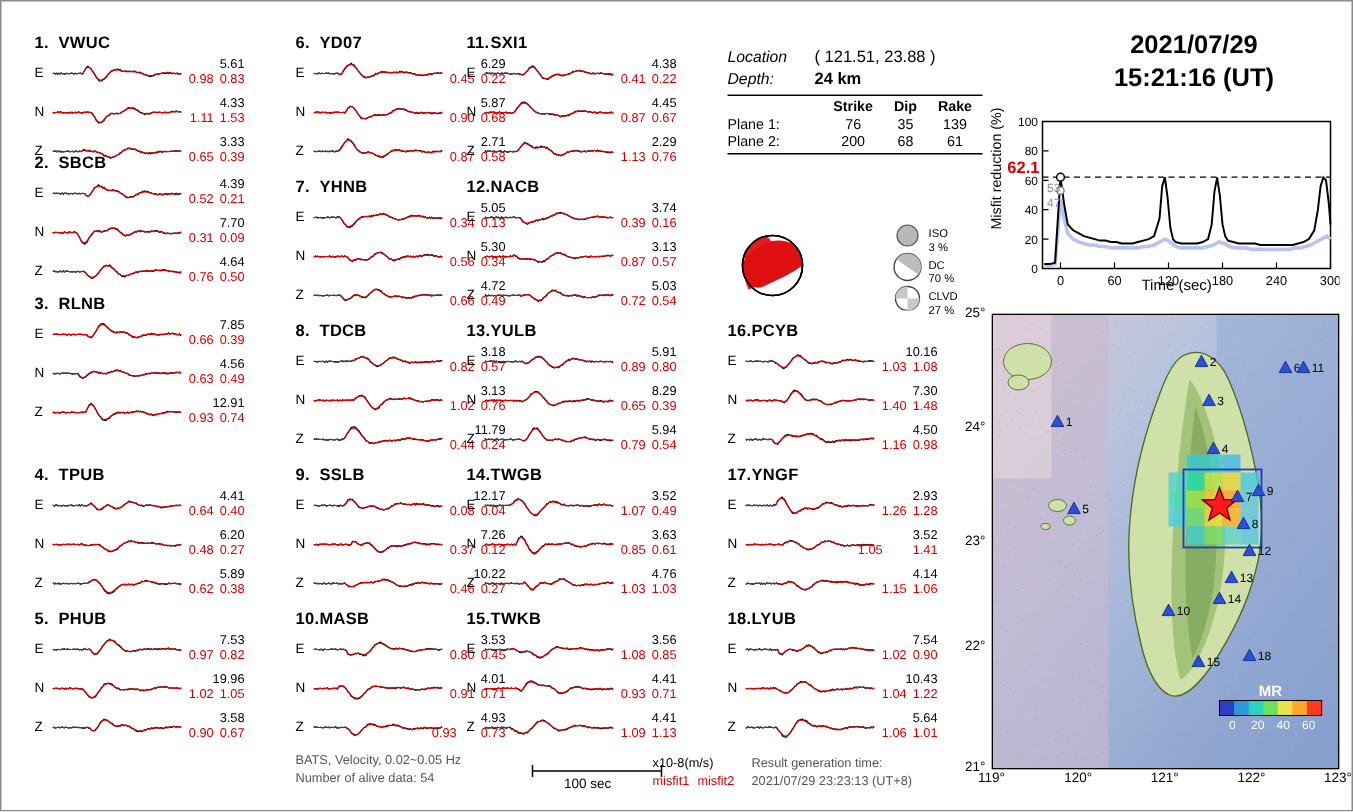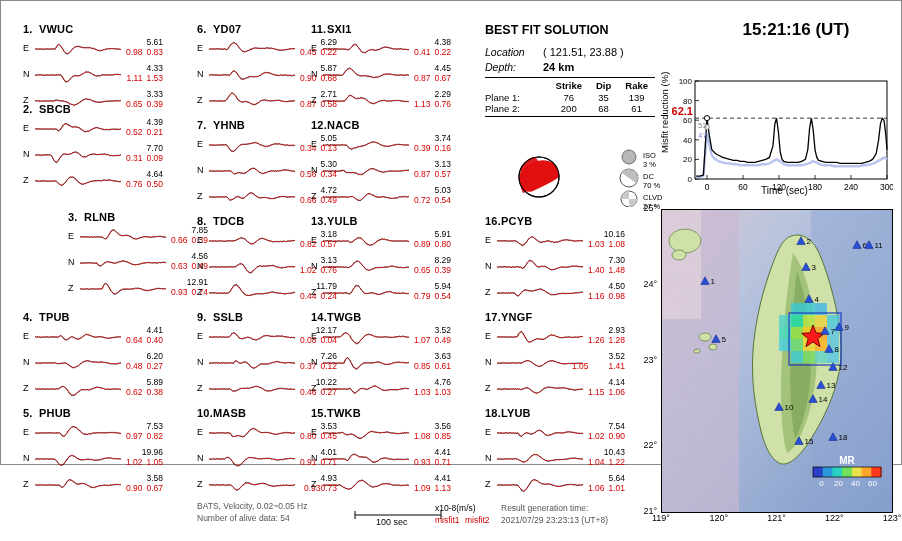--- a/index.html
+++ b/index.html
@@ -1,17 +1,17 @@
 <!DOCTYPE html>
 <html><head>
 <meta charset="utf-8">
 <style>
   html,body{margin:0;padding:0;}
   body{width:902px;height:541px;background:#ffffff;font-family:"Liberation Sans",sans-serif;position:relative;overflow:hidden;}
-  #frame{position:absolute;left:0;top:0;width:902px;height:465px;border:1px solid #8a8a8a;box-sizing:border-box;}
+  #frame{position:absolute;left:0;top:0;width:902px;height:541px;border:1px solid #8a8a8a;box-sizing:border-box;}
 
   
   .stn{position:absolute;width:140px;}
   .stn-hdr{font-size:11px;font-weight:bold;color:#000;letter-spacing:.2px;margin-bottom:1px;}
   .stn-hdr .num{display:inline-block;min-width:16px;}
   .trace-row{position:relative;height:26px;}
   .cmp{position:absolute;left:0;top:7px;font-size:9px;color:#000;}
   .wave{position:absolute;left:12px;top:0;width:86px;height:26px;}
   .vals{position:absolute;right:0;top:1px;text-align:right;line-height:10px;}
   .vmax{font-size:8.5px;color:#000;}
@@ -116,21 +116,21 @@
           <svg class="wave" width="86" height="26">
             <path d="M0.00,12.67 L0.72,12.68 L1.43,12.61 L2.15,13.25 L2.87,13.22 L3.58,13.16 L4.30,13.39 L5.02,12.52 L5.73,13.12 L6.45,13.40 L7.17,12.50 L7.88,13.45 L8.60,12.75 L9.32,12.53 L10.03,12.73 L10.75,12.86 L11.47,13.34 L12.18,13.33 L12.90,13.18 L13.62,13.41 L14.33,13.05 L15.05,13.41 L15.77,13.40 L16.48,13.03 L17.20,12.73 L17.92,13.43 L18.63,13.36 L19.35,12.93 L20.07,13.06 L20.78,12.72 L21.50,13.27 L22.22,13.75 L22.93,15.18 L23.65,15.70 L24.37,16.29 L25.08,16.66 L25.80,17.43 L26.52,17.30 L27.23,17.38 L27.95,16.40 L28.67,16.10 L29.38,15.60 L30.10,14.95 L30.82,13.88 L31.53,12.71 L32.25,11.64 L32.97,10.88 L33.68,9.92 L34.40,9.34 L35.12,9.36 L35.83,8.83 L36.55,9.20 L37.27,9.20 L37.98,8.69 L38.70,9.12 L39.42,10.41 L40.13,10.54 L40.85,11.16 L41.57,11.74 L42.28,12.79 L43.00,13.17 L43.72,14.55 L44.43,14.75 L45.15,14.91 L45.87,15.95 L46.58,16.38 L47.30,15.96 L48.02,16.65 L48.73,16.22 L49.45,15.51 L50.17,15.78 L50.88,15.48 L51.60,14.92 L52.32,14.66 L53.03,14.44 L53.75,14.47 L54.47,14.20 L55.18,13.38 L55.90,13.55 L56.62,13.29 L57.33,13.51 L58.05,12.85 L58.77,12.89 L59.48,13.03 L60.20,12.79 L60.92,12.86 L61.63,12.89 L62.35,12.25 L63.07,12.80 L63.78,12.33 L64.50,13.09 L65.22,12.58 L65.93,12.69 L66.65,12.87 L67.37,12.91 L68.08,12.10 L68.80,11.79 L69.52,12.19 L70.23,12.24 L70.95,12.27 L71.67,12.46 L72.38,12.51 L73.10,12.00 L73.82,11.69 L74.53,11.82 L75.25,11.82 L75.97,12.44 L76.68,12.44 L77.40,12.35 L78.12,13.17 L78.83,12.91 L79.55,12.90 L80.27,12.74 L80.98,13.10 L81.70,13.29 L82.42,13.17 L83.13,13.90 L83.85,13.54 L84.57,13.92 L85.28,13.95 L86.00,12.97 " fill="none" stroke="#000" stroke-width="0.8"></path>
             <path d="M0.00,13.00 L0.72,13.00 L1.43,13.00 L2.15,13.00 L2.87,13.00 L3.58,13.00 L4.30,13.00 L5.02,13.00 L5.73,13.00 L6.45,13.00 L7.17,13.00 L7.88,13.00 L8.60,13.00 L9.32,13.00 L10.03,13.00 L10.75,13.00 L11.47,13.00 L12.18,13.00 L12.90,13.00 L13.62,13.00 L14.33,13.00 L15.05,13.00 L15.77,13.00 L16.48,13.00 L17.20,13.00 L17.92,13.00 L18.63,13.00 L19.35,13.00 L20.07,13.00 L20.78,13.00 L21.50,13.47 L22.22,14.10 L22.93,14.79 L23.65,15.47 L24.37,16.06 L25.08,16.52 L25.80,16.81 L26.52,16.91 L27.23,16.79 L27.95,16.47 L28.67,15.96 L29.38,15.29 L30.10,14.51 L30.82,13.65 L31.53,12.76 L32.25,11.89 L32.97,11.08 L33.68,10.37 L34.40,9.80 L35.12,9.37 L35.83,9.12 L36.55,9.04 L37.27,9.13 L37.98,9.38 L38.70,9.78 L39.42,10.29 L40.13,10.90 L40.85,11.56 L41.57,12.25 L42.28,12.94 L43.00,13.60 L43.72,14.21 L44.43,14.74 L45.15,15.19 L45.87,15.53 L46.58,15.77 L47.30,15.90 L48.02,15.93 L48.73,15.87 L49.45,15.73 L50.17,15.53 L50.88,15.28 L51.60,15.00 L52.32,14.69 L53.03,14.39 L53.75,14.10 L54.47,13.83 L55.18,13.58 L55.90,13.37 L56.62,13.20 L57.33,13.06 L58.05,12.96 L58.77,12.88 L59.48,12.84 L60.20,12.81 L60.92,12.79 L61.63,12.78 L62.35,12.76 L63.07,12.75 L63.78,12.72 L64.50,12.69 L65.22,12.64 L65.93,12.59 L66.65,12.52 L67.37,12.45 L68.08,12.38 L68.80,12.31 L69.52,12.25 L70.23,12.19 L70.95,12.16 L71.67,12.14 L72.38,12.14 L73.10,12.16 L73.82,12.20 L74.53,12.27 L75.25,12.35 L75.97,12.45 L76.68,12.56 L77.40,12.68 L78.12,12.80 L78.83,12.92 L79.55,13.04 L80.27,13.15 L80.98,13.24 L81.70,13.32 L82.42,13.39 L83.13,13.43 L83.85,13.45 L84.57,13.45 L85.28,13.44 L86.00,13.41 " fill="none" stroke="#e00000" stroke-width="0.8"></path>
           </svg>
           <div class="vals">
             <div class="vmax">4.64</div>
             <div class="vmis"><span>0.76</span><span class="m2" style="margin-left: 4px;">0.50</span></div>
           </div>
         </div>
       </div>
-      <div class="stn" style="left: 22px; top: 210px; margin-left: 45px;">
+      <div class="stn" style="left: 22px; top: 196px;">
         <div class="stn-hdr"><span class="num">3.</span><span>RLNB</span></div>
         <div class="trace-row">
           <div class="cmp">E</div>
           <svg class="wave" width="86" height="26">
             <path d="M0.00,12.62 L0.72,12.95 L1.43,12.54 L2.15,12.83 L2.87,12.58 L3.58,12.71 L4.30,12.84 L5.02,13.27 L5.73,12.86 L6.45,12.90 L7.17,12.64 L7.88,12.97 L8.60,12.70 L9.32,13.40 L10.03,13.31 L10.75,12.65 L11.47,13.07 L12.18,13.39 L12.90,13.29 L13.62,12.89 L14.33,12.59 L15.05,13.37 L15.77,13.02 L16.48,12.89 L17.20,12.81 L17.92,12.66 L18.63,12.79 L19.35,12.81 L20.07,13.30 L20.78,13.27 L21.50,13.04 L22.22,13.18 L22.93,13.62 L23.65,14.33 L24.37,14.53 L25.08,14.64 L25.80,15.13 L26.52,14.55 L27.23,13.38 L27.95,12.20 L28.67,11.57 L29.38,10.04 L30.10,8.82 L30.82,7.27 L31.53,6.94 L32.25,5.92 L32.97,5.94 L33.68,5.79 L34.40,5.93 L35.12,6.75 L35.83,7.59 L36.55,7.99 L37.27,8.83 L37.98,9.48 L38.70,10.31 L39.42,10.39 L40.13,10.93 L40.85,11.11 L41.57,11.54 L42.28,11.94 L43.00,11.17 L43.72,11.71 L44.43,11.60 L45.15,11.37 L45.87,11.11 L46.58,11.64 L47.30,11.36 L48.02,11.33 L48.73,12.05 L49.45,11.93 L50.17,12.01 L50.88,13.23 L51.60,13.10 L52.32,13.73 L53.03,14.65 L53.75,14.85 L54.47,14.37 L55.18,15.00 L55.90,15.15 L56.62,15.27 L57.33,14.54 L58.05,14.72 L58.77,14.09 L59.48,14.22 L60.20,13.31 L60.92,13.32 L61.63,13.64 L62.35,13.27 L63.07,13.24 L63.78,12.68 L64.50,12.71 L65.22,13.06 L65.93,12.27 L66.65,12.86 L67.37,12.51 L68.08,13.03 L68.80,12.78 L69.52,13.34 L70.23,13.12 L70.95,13.47 L71.67,13.22 L72.38,12.73 L73.10,12.87 L73.82,13.20 L74.53,12.97 L75.25,12.99 L75.97,12.38 L76.68,12.74 L77.40,11.94 L78.12,12.84 L78.83,12.54 L79.55,12.18 L80.27,12.05 L80.98,12.48 L81.70,12.52 L82.42,12.88 L83.13,13.21 L83.85,13.25 L84.57,12.60 L85.28,13.53 L86.00,12.99 " fill="none" stroke="#000" stroke-width="0.8"></path>
             <path d="M0.00,13.00 L0.72,13.00 L1.43,13.00 L2.15,13.00 L2.87,13.00 L3.58,13.00 L4.30,13.00 L5.02,13.00 L5.73,13.00 L6.45,13.00 L7.17,13.00 L7.88,13.00 L8.60,13.00 L9.32,13.00 L10.03,13.00 L10.75,13.00 L11.47,13.00 L12.18,13.00 L12.90,13.00 L13.62,13.00 L14.33,13.00 L15.05,13.00 L15.77,13.00 L16.48,13.00 L17.20,13.00 L17.92,13.00 L18.63,13.00 L19.35,13.00 L20.07,13.00 L20.78,13.00 L21.50,13.00 L22.22,13.00 L22.93,13.12 L23.65,13.94 L24.37,14.51 L25.08,14.74 L25.80,14.63 L26.52,14.17 L27.23,13.41 L27.95,12.41 L28.67,11.28 L29.38,10.10 L30.10,8.97 L30.82,7.97 L31.53,7.18 L32.25,6.64 L32.97,6.36 L33.68,6.36 L34.40,6.60 L35.12,7.04 L35.83,7.63 L36.55,8.32 L37.27,9.05 L37.98,9.75 L38.70,10.38 L39.42,10.91 L40.13,11.32 L40.85,11.59 L41.57,11.73 L42.28,11.76 L43.00,11.71 L43.72,11.60 L44.43,11.47 L45.15,11.35 L45.87,11.28 L46.58,11.27 L47.30,11.35 L48.02,11.51 L48.73,11.76 L49.45,12.08 L50.17,12.47 L50.88,12.89 L51.60,13.31 L52.32,13.73 L53.03,14.10 L53.75,14.41 L54.47,14.64 L55.18,14.78 L55.90,14.84 L56.62,14.80 L57.33,14.69 L58.05,14.50 L58.77,14.27 L59.48,14.01 L60.20,13.74 L60.92,13.48 L61.63,13.24 L62.35,13.04 L63.07,12.89 L63.78,12.78 L64.50,12.73 L65.22,12.72 L65.93,12.74 L66.65,12.79 L67.37,12.86 L68.08,12.94 L68.80,13.01 L69.52,13.06 L70.23,13.09 L70.95,13.10 L71.67,13.07 L72.38,13.03 L73.10,12.96 L73.82,12.87 L74.53,12.78 L75.25,12.69 L75.97,12.60 L76.68,12.53 L77.40,12.48 L78.12,12.46 L78.83,12.46 L79.55,12.48 L80.27,12.53 L80.98,12.61 L81.70,12.70 L82.42,12.79 L83.13,12.90 L83.85,13.00 L84.57,13.09 L85.28,13.17 L86.00,13.23 " fill="none" stroke="#e00000" stroke-width="0.8"></path>
           </svg>
           <div class="vals">
             <div class="vmax">7.85</div>
             <div class="vmis"><span>0.66</span><span class="m2" style="margin-left: 4px;">0.39</span></div>
@@ -400,21 +400,21 @@
           </div>
         </div>
         <div class="trace-row">
           <div class="cmp">Z</div>
           <svg class="wave" width="86" height="26">
             <path d="M0.00,13.01 L0.72,12.56 L1.43,12.59 L2.15,12.93 L2.87,12.73 L3.58,13.01 L4.30,12.98 L5.02,12.92 L5.73,13.12 L6.45,13.35 L7.17,12.70 L7.88,12.72 L8.60,12.67 L9.32,12.99 L10.03,12.66 L10.75,13.33 L11.47,12.86 L12.18,12.75 L12.90,12.99 L13.62,13.07 L14.33,12.59 L15.05,12.60 L15.77,13.49 L16.48,13.32 L17.20,13.29 L17.92,13.18 L18.63,12.79 L19.35,13.05 L20.07,12.86 L20.78,12.71 L21.50,12.94 L22.22,13.55 L22.93,13.92 L23.65,14.44 L24.37,15.14 L25.08,16.46 L25.80,17.23 L26.52,17.39 L27.23,18.26 L27.95,17.92 L28.67,17.87 L29.38,17.70 L30.10,16.96 L30.82,16.53 L31.53,15.32 L32.25,14.53 L32.97,13.77 L33.68,12.98 L34.40,12.87 L35.12,12.47 L35.83,11.10 L36.55,10.76 L37.27,10.80 L37.98,10.48 L38.70,10.73 L39.42,10.78 L40.13,10.91 L40.85,11.12 L41.57,11.45 L42.28,12.03 L43.00,12.41 L43.72,12.23 L44.43,12.50 L45.15,12.67 L45.87,13.13 L46.58,12.19 L47.30,12.16 L48.02,12.55 L48.73,11.74 L49.45,12.15 L50.17,11.46 L50.88,11.58 L51.60,11.65 L52.32,11.67 L53.03,10.78 L53.75,11.24 L54.47,11.73 L55.18,11.87 L55.90,11.29 L56.62,12.04 L57.33,11.82 L58.05,12.45 L58.77,12.65 L59.48,13.56 L60.20,13.15 L60.92,13.18 L61.63,13.69 L62.35,13.62 L63.07,13.76 L63.78,14.43 L64.50,13.86 L65.22,14.19 L65.93,14.61 L66.65,13.72 L67.37,13.75 L68.08,13.61 L68.80,13.46 L69.52,13.27 L70.23,14.06 L70.95,13.61 L71.67,13.13 L72.38,13.75 L73.10,13.71 L73.82,12.96 L74.53,12.87 L75.25,13.53 L75.97,13.59 L76.68,13.33 L77.40,13.17 L78.12,13.29 L78.83,13.14 L79.55,13.50 L80.27,13.80 L80.98,13.31 L81.70,13.37 L82.42,13.61 L83.13,13.61 L83.85,13.44 L84.57,13.41 L85.28,12.48 L86.00,12.98 " fill="none" stroke="#000" stroke-width="0.8"></path>
             <path d="M0.00,13.00 L0.72,13.00 L1.43,13.00 L2.15,13.00 L2.87,13.00 L3.58,13.00 L4.30,13.00 L5.02,13.00 L5.73,13.00 L6.45,13.00 L7.17,13.00 L7.88,13.00 L8.60,13.00 L9.32,13.00 L10.03,13.00 L10.75,13.00 L11.47,13.00 L12.18,13.00 L12.90,13.00 L13.62,13.00 L14.33,13.00 L15.05,13.00 L15.77,13.00 L16.48,13.00 L17.20,13.00 L17.92,13.00 L18.63,13.00 L19.35,13.00 L20.07,13.00 L20.78,12.98 L21.50,12.93 L22.22,13.23 L22.93,13.79 L23.65,14.51 L24.37,15.30 L25.08,16.08 L25.80,16.76 L26.52,17.29 L27.23,17.63 L27.95,17.76 L28.67,17.66 L29.38,17.37 L30.10,16.89 L30.82,16.28 L31.53,15.57 L32.25,14.80 L32.97,14.03 L33.68,13.29 L34.40,12.62 L35.12,12.05 L35.83,11.60 L36.55,11.28 L37.27,11.08 L37.98,11.01 L38.70,11.05 L39.42,11.17 L40.13,11.37 L40.85,11.60 L41.57,11.86 L42.28,12.11 L43.00,12.33 L43.72,12.51 L44.43,12.64 L45.15,12.70 L45.87,12.70 L46.58,12.64 L47.30,12.53 L48.02,12.38 L48.73,12.20 L49.45,12.01 L50.17,11.82 L50.88,11.65 L51.60,11.51 L52.32,11.42 L53.03,11.38 L53.75,11.39 L54.47,11.46 L55.18,11.59 L55.90,11.77 L56.62,11.99 L57.33,12.25 L58.05,12.52 L58.77,12.81 L59.48,13.09 L60.20,13.36 L60.92,13.60 L61.63,13.81 L62.35,13.98 L63.07,14.11 L63.78,14.19 L64.50,14.23 L65.22,14.23 L65.93,14.20 L66.65,14.13 L67.37,14.04 L68.08,13.93 L68.80,13.82 L69.52,13.70 L70.23,13.60 L70.95,13.50 L71.67,13.41 L72.38,13.35 L73.10,13.30 L73.82,13.27 L74.53,13.26 L75.25,13.25 L75.97,13.26 L76.68,13.28 L77.40,13.30 L78.12,13.31 L78.83,13.33 L79.55,13.33 L80.27,13.32 L80.98,13.30 L81.70,13.26 L82.42,13.22 L83.13,13.16 L83.85,13.09 L84.57,13.02 L85.28,12.95 L86.00,12.87 " fill="none" stroke="#e00000" stroke-width="0.8"></path>
           </svg>
           <div class="vals">
             <div class="vmax">4.93</div>
-            <div class="vmis"><span>0.93</span><span class="m2" style="margin-left: 0;">0.73</span></div>
+            <div class="vmis"><span>0.93</span><span class="m2" style="margin-left: 16px;">0.73</span></div>
           </div>
         </div>
       </div>
       <div class="stn" style="left: 310px; top: 22px;">
         <div class="stn-hdr"><span class="num">11.</span><span>SXI1</span></div>
         <div class="trace-row">
           <div class="cmp">E</div>
           <svg class="wave" width="86" height="26">
             <path d="M0.00,12.96 L0.72,12.83 L1.43,12.52 L2.15,12.51 L2.87,13.09 L3.58,12.56 L4.30,13.43 L5.02,12.67 L5.73,12.86 L6.45,12.84 L7.17,12.83 L7.88,13.23 L8.60,12.62 L9.32,12.86 L10.03,13.24 L10.75,13.11 L11.47,12.59 L12.18,12.81 L12.90,13.09 L13.62,12.55 L14.33,13.13 L15.05,12.56 L15.77,13.11 L16.48,13.18 L17.20,13.38 L17.92,13.41 L18.63,13.22 L19.35,12.93 L20.07,13.09 L20.78,13.29 L21.50,13.28 L22.22,12.92 L22.93,13.45 L23.65,13.61 L24.37,13.38 L25.08,13.93 L25.80,13.95 L26.52,13.24 L27.23,12.54 L27.95,11.77 L28.67,11.29 L29.38,10.09 L30.10,8.90 L30.82,9.23 L31.53,8.21 L32.25,7.92 L32.97,8.46 L33.68,9.06 L34.40,10.29 L35.12,11.32 L35.83,11.94 L36.55,13.24 L37.27,13.67 L37.98,15.02 L38.70,16.13 L39.42,16.38 L40.13,16.25 L40.85,16.32 L41.57,16.76 L42.28,16.91 L43.00,16.32 L43.72,15.46 L44.43,15.55 L45.15,14.42 L45.87,14.64 L46.58,13.81 L47.30,13.90 L48.02,13.45 L48.73,13.63 L49.45,13.37 L50.17,14.15 L50.88,14.36 L51.60,14.34 L52.32,14.65 L53.03,14.22 L53.75,14.14 L54.47,13.68 L55.18,13.50 L55.90,13.16 L56.62,13.56 L57.33,12.73 L58.05,12.60 L58.77,11.61 L59.48,12.09 L60.20,11.68 L60.92,11.42 L61.63,11.09 L62.35,11.24 L63.07,10.82 L63.78,11.49 L64.50,11.32 L65.22,11.67 L65.93,11.37 L66.65,12.07 L67.37,11.90 L68.08,12.27 L68.80,12.33 L69.52,12.46 L70.23,13.12 L70.95,13.12 L71.67,13.33 L72.38,12.56 L73.10,13.30 L73.82,13.34 L74.53,13.06 L75.25,12.91 L75.97,12.92 L76.68,13.20 L77.40,12.54 L78.12,12.93 L78.83,12.95 L79.55,13.13 L80.27,13.62 L80.98,13.35 L81.70,13.36 L82.42,13.16 L83.13,13.80 L83.85,13.04 L84.57,13.97 L85.28,13.90 L86.00,13.78 " fill="none" stroke="#000" stroke-width="0.8"></path>
             <path d="M0.00,13.00 L0.72,13.00 L1.43,13.00 L2.15,13.00 L2.87,13.00 L3.58,13.00 L4.30,13.00 L5.02,13.00 L5.73,13.00 L6.45,13.00 L7.17,13.00 L7.88,13.00 L8.60,13.00 L9.32,13.00 L10.03,13.00 L10.75,13.00 L11.47,13.00 L12.18,13.00 L12.90,13.00 L13.62,13.00 L14.33,13.00 L15.05,13.00 L15.77,13.00 L16.48,13.00 L17.20,13.00 L17.92,13.00 L18.63,13.00 L19.35,13.00 L20.07,13.00 L20.78,13.00 L21.50,13.00 L22.22,13.00 L22.93,13.13 L23.65,13.49 L24.37,13.75 L25.08,13.82 L25.80,13.66 L26.52,13.26 L27.23,12.65 L27.95,11.90 L28.67,11.07 L29.38,10.26 L30.10,9.55 L30.82,9.03 L31.53,8.74 L32.25,8.71 L32.97,8.96 L33.68,9.47 L34.40,10.19 L35.12,11.08 L35.83,12.06 L36.55,13.06 L37.27,14.01 L37.98,14.87 L38.70,15.57 L39.42,16.09 L40.13,16.40 L40.85,16.53 L41.57,16.47 L42.28,16.26 L43.00,15.94 L43.72,15.54 L44.43,15.13 L45.15,14.72 L45.87,14.36 L46.58,14.07 L47.30,13.87 L48.02,13.75 L48.73,13.72 L49.45,13.75 L50.17,13.83 L50.88,13.92 L51.60,14.02 L52.32,14.08 L53.03,14.10 L53.75,14.05 L54.47,13.93 L55.18,13.74 L55.90,13.48 L56.62,13.17 L57.33,12.83 L58.05,12.47 L58.77,12.12 L59.48,11.79 L60.20,11.52 L60.92,11.31 L61.63,11.17 L62.35,11.10 L63.07,11.11 L63.78,11.19 L64.50,11.33 L65.22,11.51 L65.93,11.72 L66.65,11.95 L67.37,12.17 L68.08,12.37 L68.80,12.55 L69.52,12.69 L70.23,12.80 L70.95,12.87 L71.67,12.91 L72.38,12.92 L73.10,12.91 L73.82,12.89 L74.53,12.87 L75.25,12.85 L75.97,12.85 L76.68,12.86 L77.40,12.90 L78.12,12.95 L78.83,13.02 L79.55,13.09 L80.27,13.18 L80.98,13.26 L81.70,13.34 L82.42,13.40 L83.13,13.45 L83.85,13.47 L84.57,13.48 L85.28,13.46 L86.00,13.42 " fill="none" stroke="#e00000" stroke-width="0.8"></path>
@@ -695,21 +695,20 @@
           </svg>
           <div class="vals">
             <div class="vmax">5.64</div>
             <div class="vmis"><span>1.06</span><span class="m2" style="margin-left: 4px;">1.01</span></div>
           </div>
         </div>
       </div>
     </div>
 
   <div class="bfs" style="left:484px;top:22px;width:170px;">
-    <div class="bfs-title">BEST FIT SOLUTION</div>
     <div style="margin-top:9px;display:flex;align-items:baseline;">
       <span class="lbl" style="width:58px;">Location</span>
       <span class="val">( 121.51, 23.88 )</span>
     </div>
     <div style="margin-top:3px;display:flex;align-items:baseline;">
       <span class="lbl" style="width:58px;">Depth:</span>
       <span class="val" style="font-weight:bold;">24  km</span>
     </div>
 
     <div class="hr" style="width:170px;margin-top:4px;"></div>
@@ -733,21 +732,21 @@
             <td class="lab">Plane 2:</td>
             <td>200</td>
             <td>68</td>
             <td>61</td>
           </tr>
         </tbody>
     </table>
     <div class="hr" style="width:170px;margin-top:2px;"></div>
   </div>
 
-  <div style="position:absolute;left:508px;top:148px;width:180px;height:58px;">
+  <div style="position:absolute;left:484px;top:148px;width:180px;height:58px;">
     <svg width="180" height="58">
 
       <g transform="translate(30,28)">
         <circle r="20" fill="#ffffff" stroke="#000" stroke-width="1.1"></circle>
         <path d="M -20,-2 C -10,-16 4,-20 14,-14 C 18,-11 20,-6 20,0 C 12,6 2,10 -6,14 C -13,17 -18,12 -20,-2 Z" fill="#e01010"></path>
         <path d="M -4,-20 C 2,-14 3,-6 0,2 C -3,9 -9,14 -16,16 C -19,10 -20,2 -18,-8 C -14,-16 -9,-20 -4,-20 Z" fill="#e01010" opacity="0.95"></path>
         <circle r="20" fill="none" stroke="#000" stroke-width="1.1"></circle>
       </g>
 
       <g transform="translate(120,8)">
@@ -771,20 +770,21 @@
       <div>DC</div>
       <div>70 %</div>
     </div>
     <div style="position:absolute;left:134px;top:44px;font-size:7.5px;color:#000;line-height:9px;">
       <div>CLVD</div>
       <div>27 %</div>
     </div>
   </div>
 
   <div class="datebox" style="left:700px;top:18px;width:190px;">
+    <div>2021/07/29</div>
     <div>15:21:16  (UT)</div>
   </div>
 
   <div id="misfit" style="left:660px;top:72px;width:232px;height:128px;">
     <svg width="232" height="128" id="misfit-svg">
         <rect x="34" y="8" width="192" height="98" fill="#fff" stroke="#000" stroke-width="1"></rect>
         <line x1="34" y1="106" x2="38" y2="106" stroke="#000" stroke-width="0.8"></line>
         <text x="31" y="109" text-anchor="end" font-size="8" font-family="&quot;Liberation Sans&quot;, sans-serif" fill="#000">0</text>
         <line x1="34" y1="86.4" x2="38" y2="86.4" stroke="#000" stroke-width="0.8"></line>
         <text x="31" y="89.4" text-anchor="end" font-size="8" font-family="&quot;Liberation Sans&quot;, sans-serif" fill="#000">20</text>
@@ -965,21 +965,21 @@
         <div style="position: absolute; font-size: 9px; color: rgb(0, 0, 0); left: 105.5px; top: 0px; width: 20px; text-align: center;">121°</div>
         <div style="position: absolute; font-size: 9px; color: rgb(0, 0, 0); left: 163.25px; top: 0px; width: 20px; text-align: center;">122°</div>
         <div style="position: absolute; font-size: 9px; color: rgb(0, 0, 0); left: 221px; top: 0px; width: 20px; text-align: center;">123°</div>
       </div>
   </div>
   <div style="position:absolute;left:636px;top:208px;width:22px;height:304px;">
     <div id="lat-ticks" style="position:relative;height:304px;">
         <div style="position: absolute; font-size: 9px; color: rgb(0, 0, 0); right: 2px; top: -6px;">25°</div>
         <div style="position: absolute; font-size: 9px; color: rgb(0, 0, 0); right: 2px; top: 69.75px;">24°</div>
         <div style="position: absolute; font-size: 9px; color: rgb(0, 0, 0); right: 2px; top: 145.5px;">23°</div>
-        <div style="position: absolute; font-size: 9px; color: rgb(0, 0, 0); right: 2px; top: 231px;">22°</div>
+        <div style="position: absolute; font-size: 9px; color: rgb(0, 0, 0); right: 2px; top: 216px;">22°</div>
         <div style="position: absolute; font-size: 9px; color: rgb(0, 0, 0); right: 2px; top: 297px;">21°</div>
       </div>
   </div>
 
   <div class="foot" style="left:196px;top:500px;">BATS, Velocity, 0.02~0.05 Hz</div>
   <div class="foot" style="left:196px;top:512px;">Number of alive data: 54</div>
 
   <div style="position:absolute;left:352px;top:505px;width:90px;">
     <svg width="90" height="10">
         <line x1="2" y1="5" x2="88" y2="5" stroke="#000" stroke-width="1"></line>

